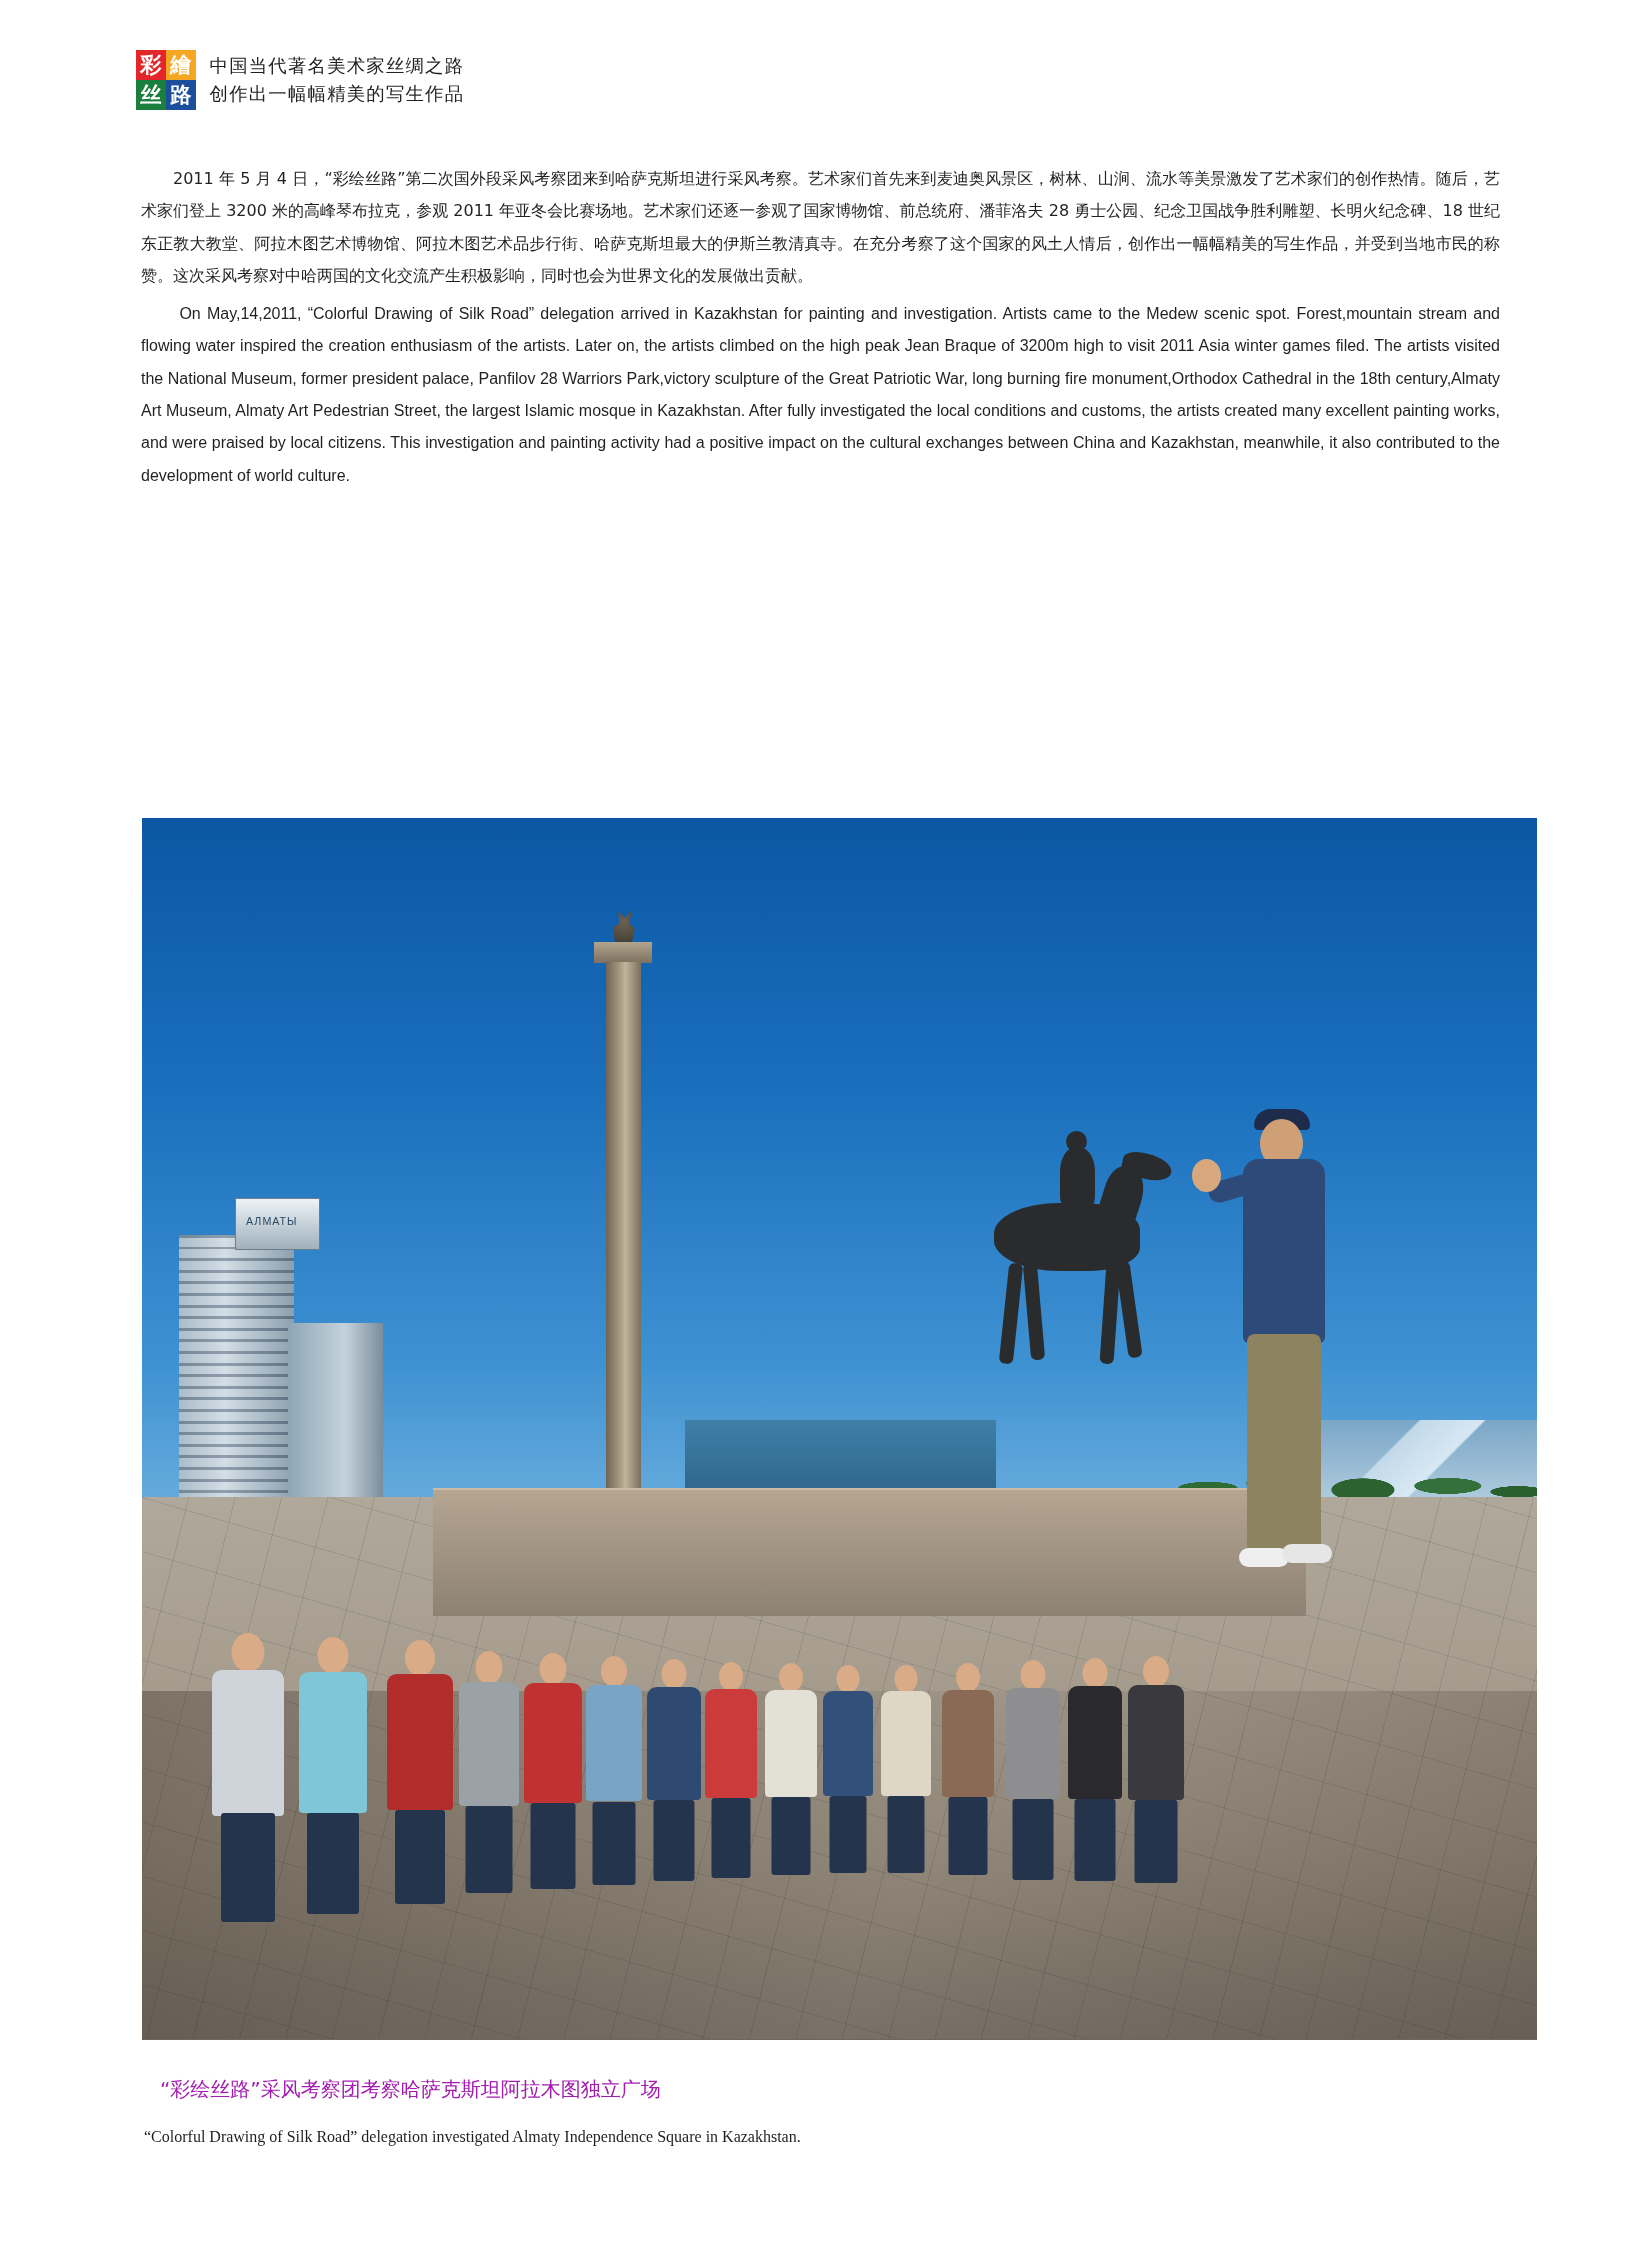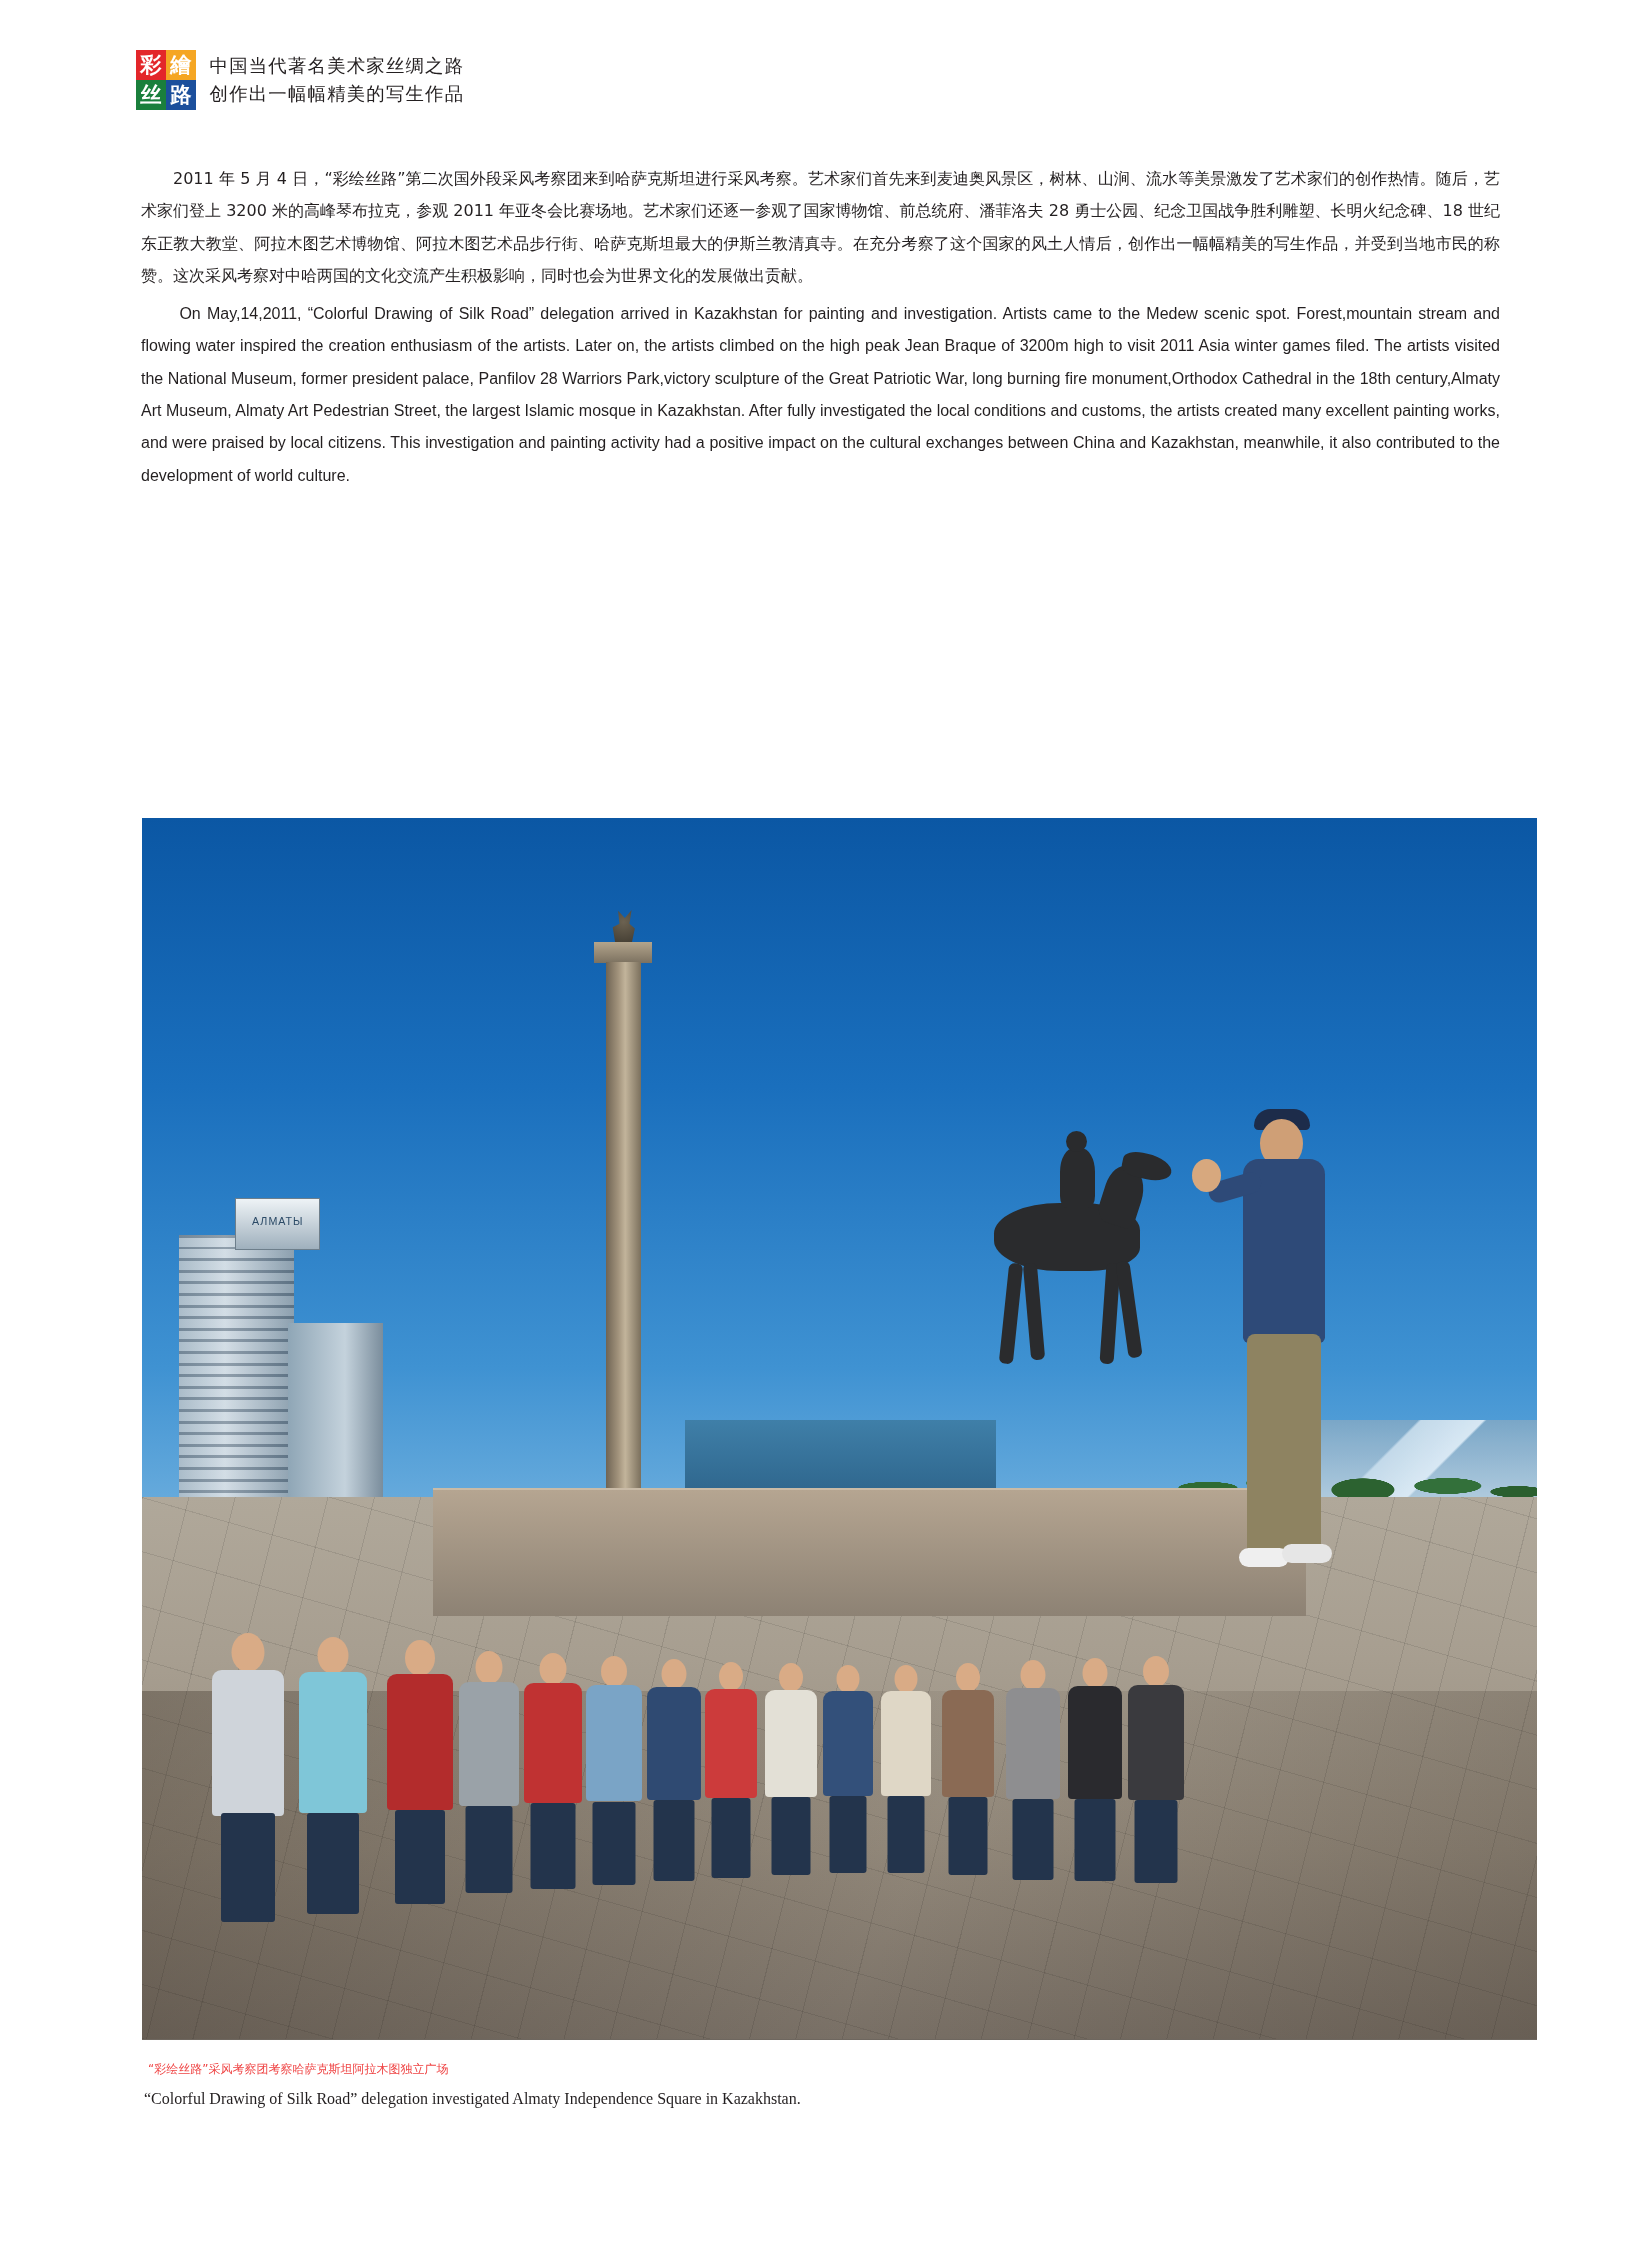--- a/index.html
+++ b/index.html
@@ -267,21 +267,21 @@
     position: absolute;
     left: 93px;
     top: 380px;
     width: 83px;
     height: 50px;
     background: linear-gradient(to bottom, #eef3f6, #9fb0bd);
     border: 1.9px solid #6d7e8b;
   }
   .bldg-b span {
     position: absolute;
-    left: 16px; top: 15.5px;
+    left: 10px; top: 15.5px;
     font-size: 10.7px;
     color: #2b4a66;
     font-family: "Liberation Sans", sans-serif;
     letter-spacing: 1px;
   }
   .bldg-c {
     position: absolute;
     left: 146px;
     top: 505px;
     width: 95px;
@@ -345,24 +345,24 @@
 
   
   .caption {
     position: absolute;
     left: 144px;
     top: 2055px;
     width: 1359px;
   }
   .cap-cn {
     font-family: "DejaVu Sans", sans-serif;
-    font-size: 12px;
+    font-size: 20px;
     line-height: 1.8;
-    margin: 4px;
-    color: #ef4444;
+    margin: 16px;
+    color: #a21caf;
   }
   .cap-en {
     font-family: Liberation Serif, serif;
     font-size: 16px;
     line-height: 1.8;
     margin: 0;
     color: #231f20;
   }
 </style>
 </head>

